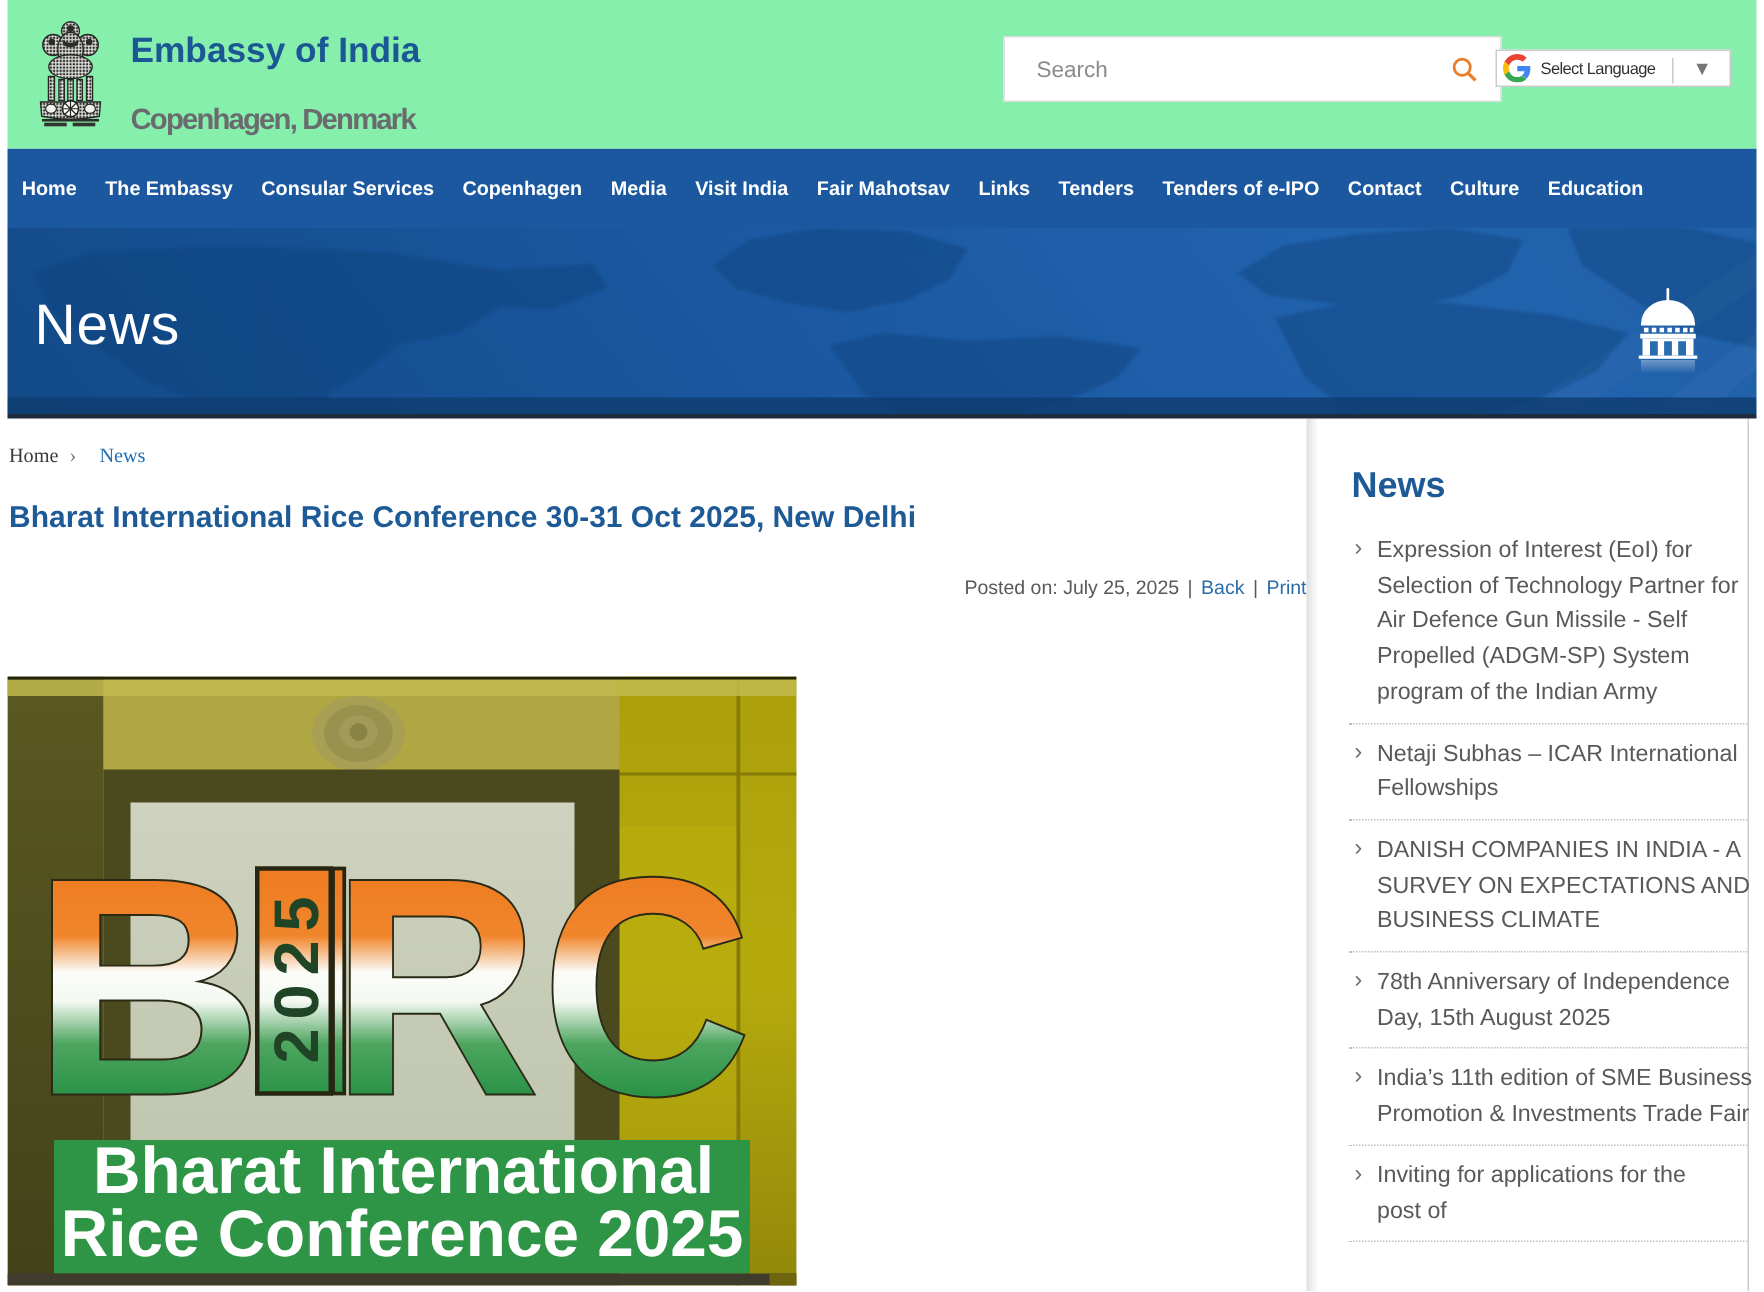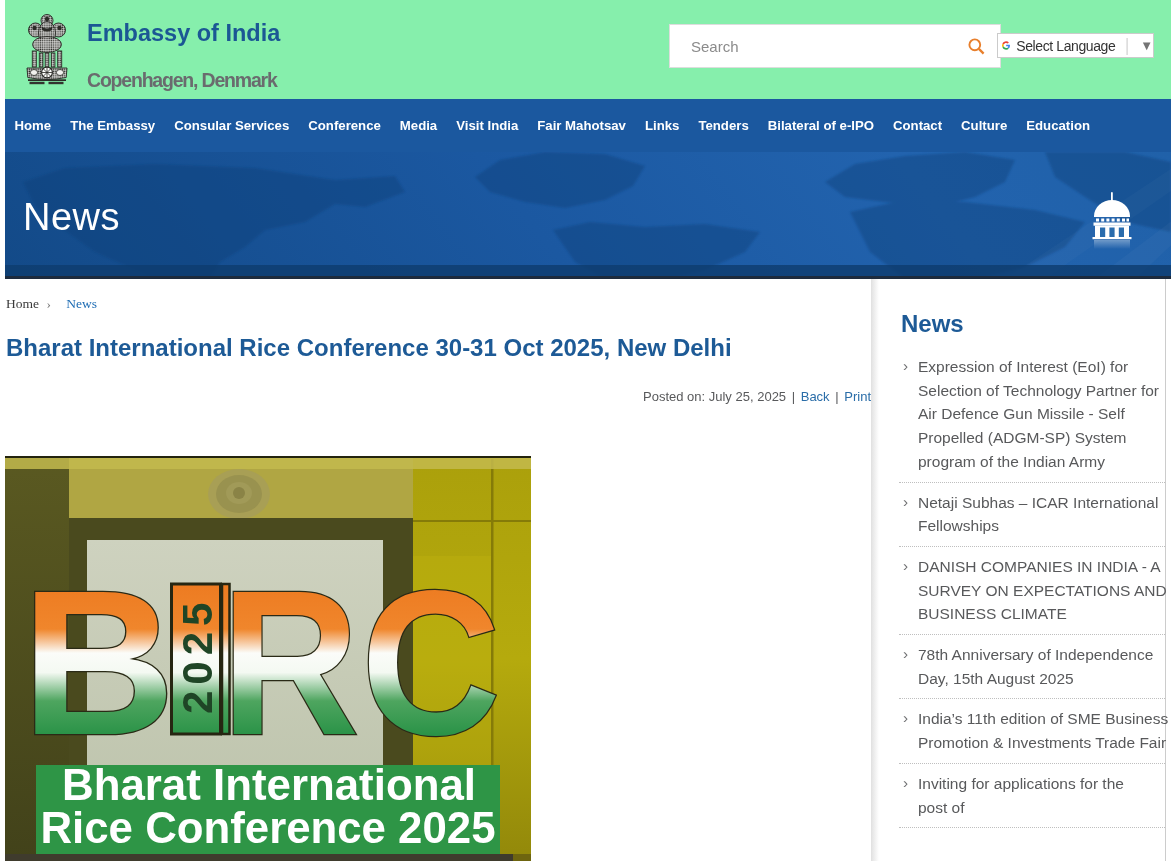--- a/index.html
+++ b/index.html
@@ -12,38 +12,38 @@
 .hdr-title h1 { font-size:23.5px; font-weight:bold; color:#1b5794; }
 .hdr-title .sub { font-size:19.5px; font-weight:bold; color:#6a6b6e; margin-top:22px; letter-spacing:-1.2px; }
 .searchbox { position:absolute; left:664px; top:24px; width:332px; height:44px;
   border:1px solid #ddd; background:#fff; }
 .searchbox .ph { position:absolute; left:21px; top:13px; font-size:15px; color:#8b8b8b; }
 .searchbox svg { position:absolute; right:14px; top:12px; }
 .langbox { position:absolute; left:992px; top:33px; width:157px; height:25px; white-space:nowrap;
   border:1px solid #cbcbcb; background:#fff; font-size:15px; color:#2e2e2e;
   display:flex; align-items:center; }
 .langbox .g { margin-left:4px; }
-.langbox .txt { margin-left:6px; color:#333; font-size:14px; letter-spacing:-0.4px; }
+.langbox .txt { margin-left:6px; color:#333; font-size:11px; letter-spacing:-0.4px; }
 .langbox .sep { margin-left:8px; color:#c9c9c9; font-size:14px; }
 .langbox .tri { margin-left:8px; color:#757575; font-size:13px; }
 
 .nav { height:53px; background:#1b589f; display:flex; align-items:center; }
 .nav a { color:#fff; font-size:13.2px; font-weight:bold; padding:0 9.5px; white-space:nowrap; text-decoration:none; }
 
 .banner { position:relative; height:127px; background:linear-gradient(52deg,#134a88 0%,#1b58a1 45%,#2263ae 78%,#2061a9 100%); border-bottom:3px solid #1d2b3d; overflow:hidden; }
 .banner svg.map { position:absolute; left:0; top:0; }
 .banner h2 { position:absolute; left:18px; top:44px; color:#fff; font-size:38px; font-weight:normal; letter-spacing:0.5px; }
 .monu { position:absolute; left:1085px; top:40px; }
 
 .row { display:flex; align-items:flex-start; }
 .main { width:866px; padding-left:1px; }
 .crumb { margin-top:17px; font-size:13.5px; color:#3a3a3a;font-family:Liberation Serif, serif; }
 .crumb .gt { color:#777; margin-left:4px; margin-right:12px; }
 .crumb a { color:#1f6db4; text-decoration:none; }
-h1.title { margin-top:22px; font-size:24px; color:#1d5a96; }
+h1.title { margin-top:22px; font-size:20px; color:#1d5a96; }
 .posted { margin-top:27px; font-size:13px; color:#58595b;text-align:right; }
 .posted a { color:#2a6da8; text-decoration:none; }
 .posted .bar { color:#58595b; margin:0 2px; }
 .photo { margin-top:52px; margin-left:-1px; display:block; }
 
 .side { width:295px; border-left:1px solid #e2e2e2; border-right:1px solid #ccc; min-height:582px; background:linear-gradient(to right, rgba(90,90,90,0.16), rgba(255,255,255,0) 7px); }
 .side h2 { margin:31px 0 0 29px; font-size:24px; color:#1d5a96; }
 .side ul { list-style:none; padding-left:27px; margin-top:9px; }
 .side li { position:relative; padding:8px 0 8px 19px; border-bottom:1px dotted #bfbfbf;
   font-size:15.5px; line-height:23.7px; color:#58595b; white-space:nowrap; }
@@ -115,27 +115,27 @@
       </svg>
       <span class="txt">Select Language</span>
       <span class="sep">│</span>
       <span class="tri">▼</span>
     </div>
   </div>
   <div class="nav">
     <a>Home</a>
       <a>The Embassy</a>
       <a>Consular Services</a>
-      <a>Conference</a>
+      <a>Copenhagen</a>
       <a>Media</a>
       <a>Visit India</a>
       <a>Fair Mahotsav</a>
       <a>Links</a>
       <a>Tenders</a>
-      <a>Bilateral of e-IPO</a>
+      <a>Tenders of e-IPO</a>
       <a>Contact</a>
       <a>Culture</a>
       <a>Education</a>
   </div>
   <div class="banner">
     <svg class="map" width="1166" height="127" viewBox="0 0 1166 127">
       <defs>
           <filter id="mb" x="-5%" y="-10%" width="110%" height="130%">
             <feGaussianBlur stdDeviation="1.2"></feGaussianBlur>
           </filter>

